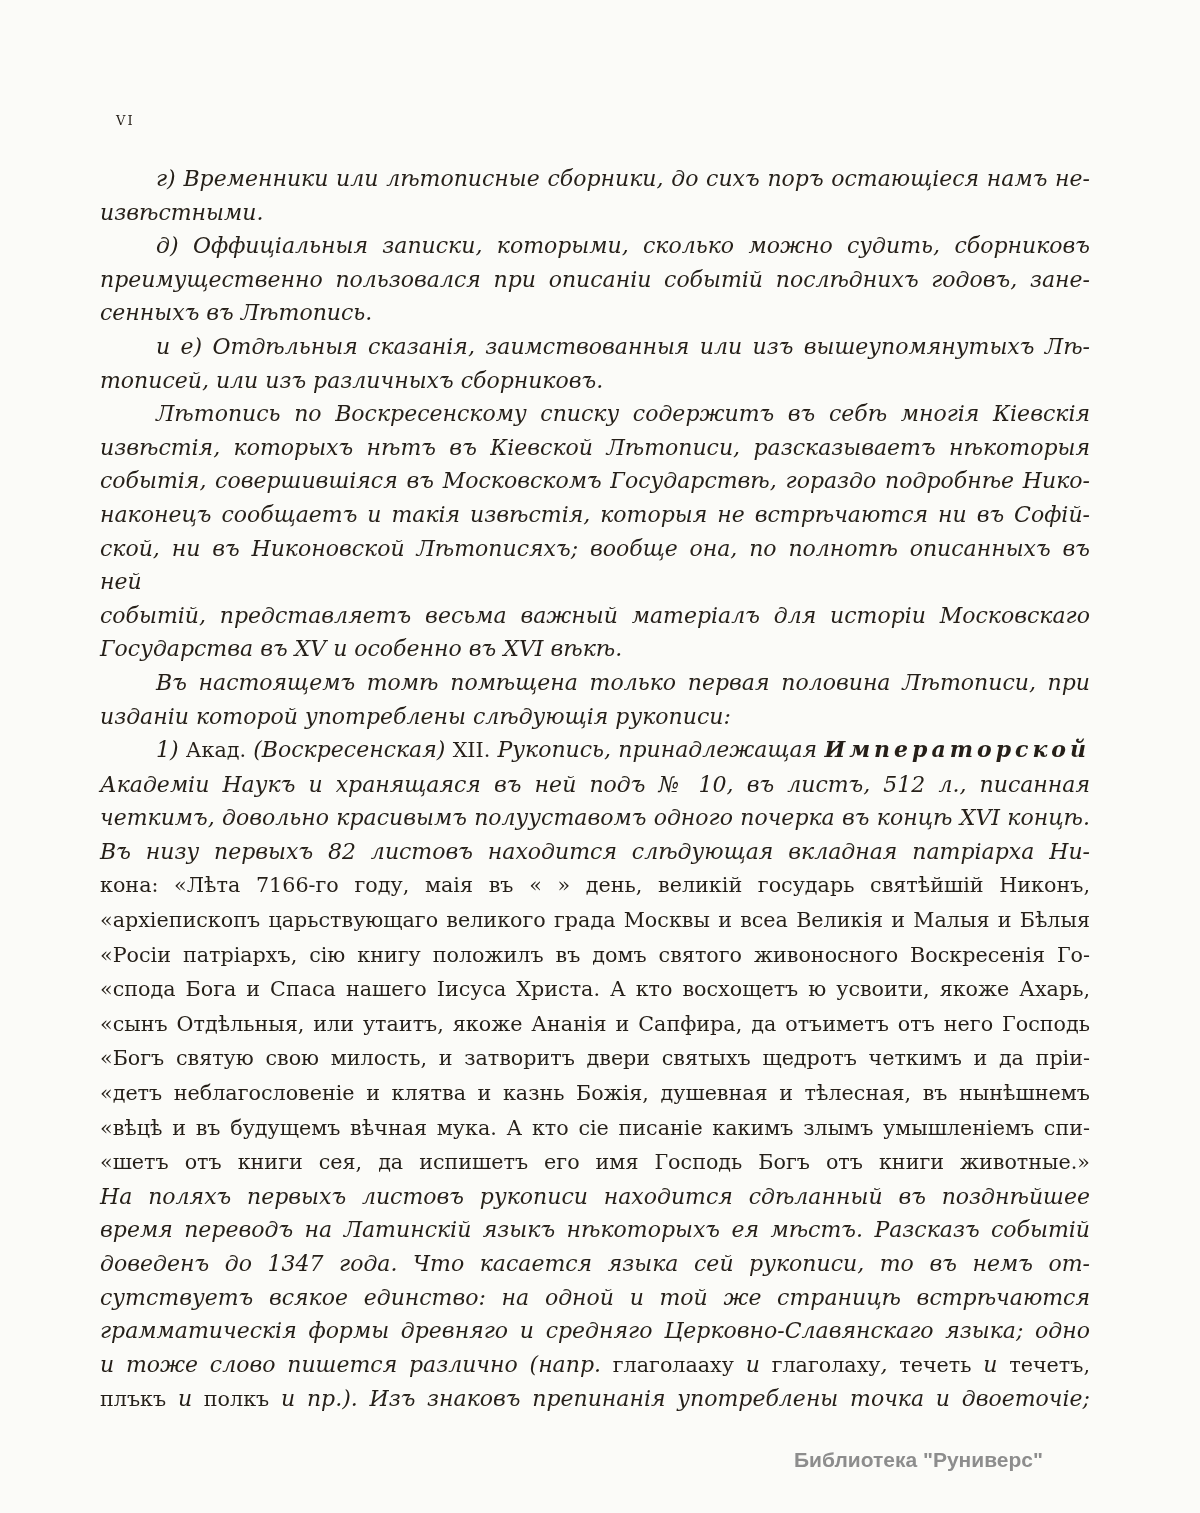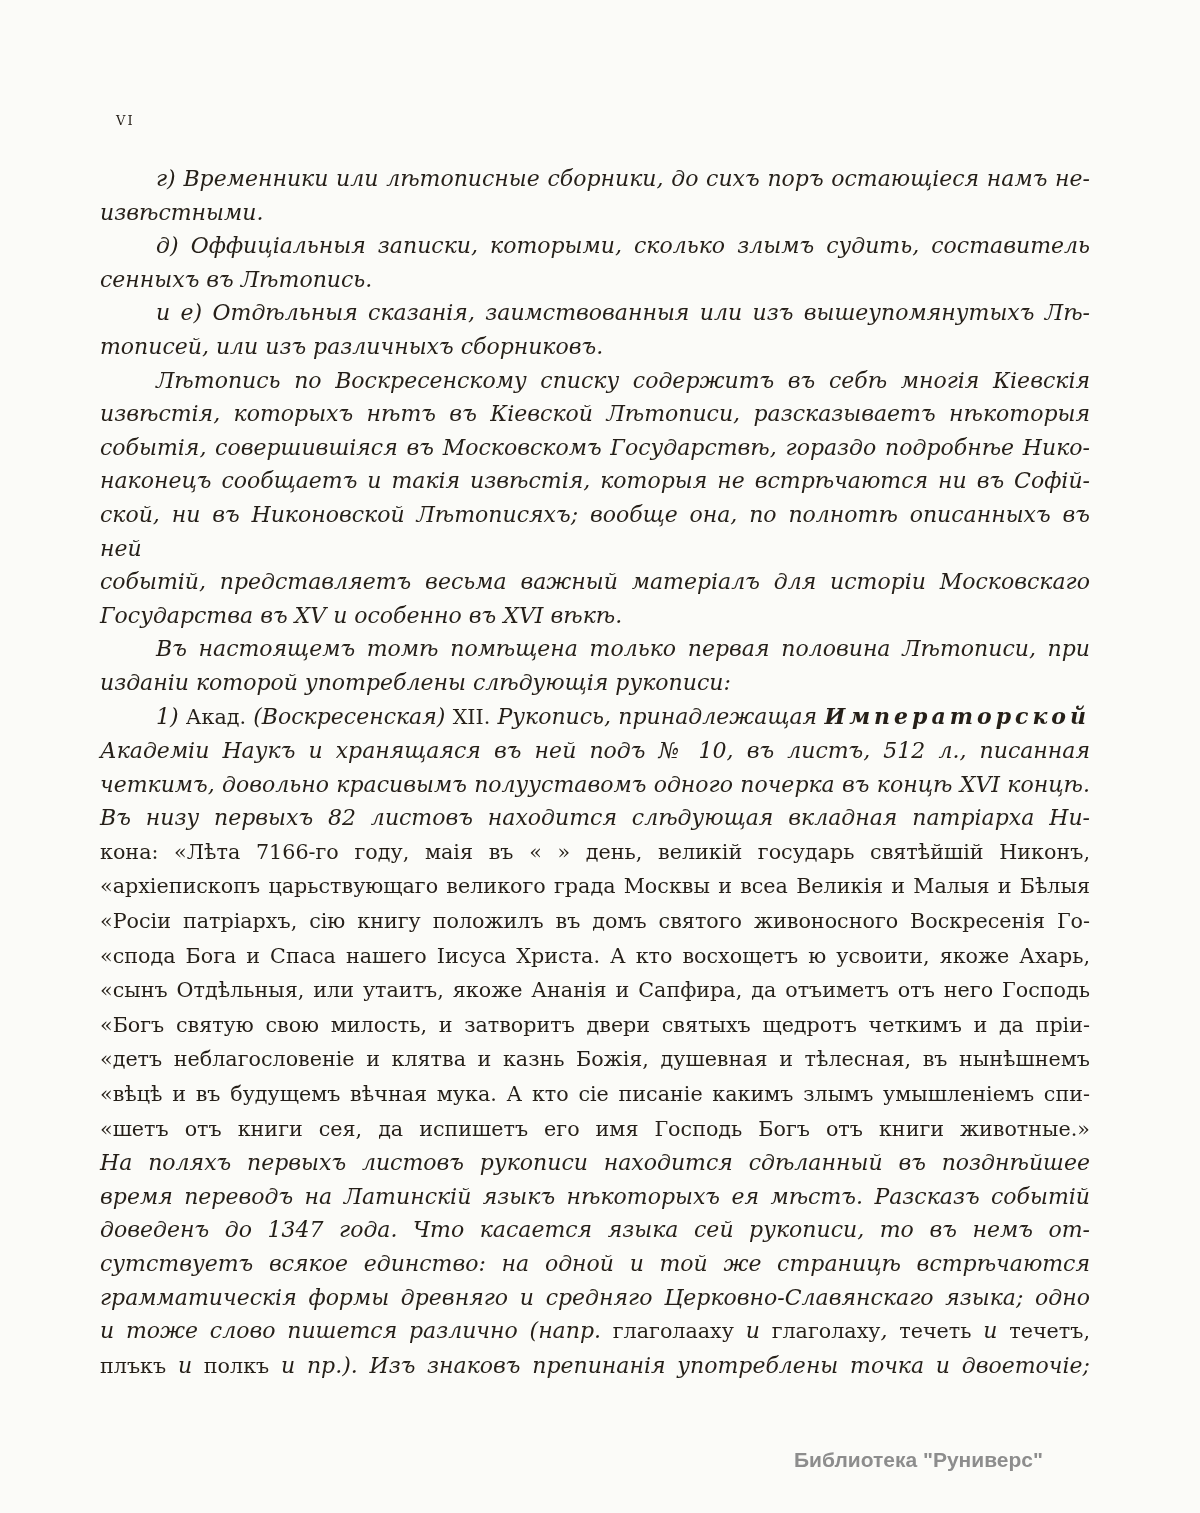--- a/index.html
+++ b/index.html
@@ -48,21 +48,22 @@
   }
 </style>
 </head>
 <body>
 
 <div class="page-number">vi</div>
 
 <div class="text-block">
     <div class="line indent"><span class="seg-i">г) Временники или лѣтописные сборники, до сихъ поръ остающіеся намъ не-</span></div>
     <div class="line last"><span class="seg-i">извѣстными.</span></div>
-    <div class="line indent"><span class="seg-i">д) Оффиціальныя записки, которыми, сколько злымъ судить, составитель</span></div>
+    <div class="line indent"><span class="seg-i">д) Оффиціальныя записки, которыми, сколько можно судить, сборниковъ</span></div>
+    <div class="line"><span class="seg-i">преимущественно пользовался при описаніи событій послѣднихъ годовъ, зане-</span></div>
     <div class="line last"><span class="seg-i">сенныхъ въ Лѣтопись.</span></div>
     <div class="line indent"><span class="seg-i">и е) Отдѣльныя сказанія, заимствованныя или изъ вышеупомянутыхъ Лѣ-</span></div>
     <div class="line last"><span class="seg-i">тописей, или изъ различныхъ сборниковъ.</span></div>
     <div class="line indent"><span class="seg-i">Лѣтопись по Воскресенскому списку содержитъ въ себѣ многія Кіевскія</span></div>
     <div class="line"><span class="seg-i">извѣстія, которыхъ нѣтъ въ Кіевской Лѣтописи, разсказываетъ нѣкоторыя</span></div>
     <div class="line"><span class="seg-i">событія, совершившіяся въ Московскомъ Государствѣ, гораздо подробнѣе Нико-</span></div>
     <div class="line"><span class="seg-i">наконецъ сообщаетъ и такія извѣстія, которыя не встрѣчаются ни въ Софій-</span></div>
     <div class="line"><span class="seg-i">ской, ни въ Никоновской Лѣтописяхъ; вообще она, по полнотѣ описанныхъ въ ней</span></div>
     <div class="line"><span class="seg-i">событій, представляетъ весьма важный матеріалъ для исторіи Московскаго</span></div>
     <div class="line last"><span class="seg-i">Государства въ XV и особенно въ XVI вѣкѣ.</span></div>

